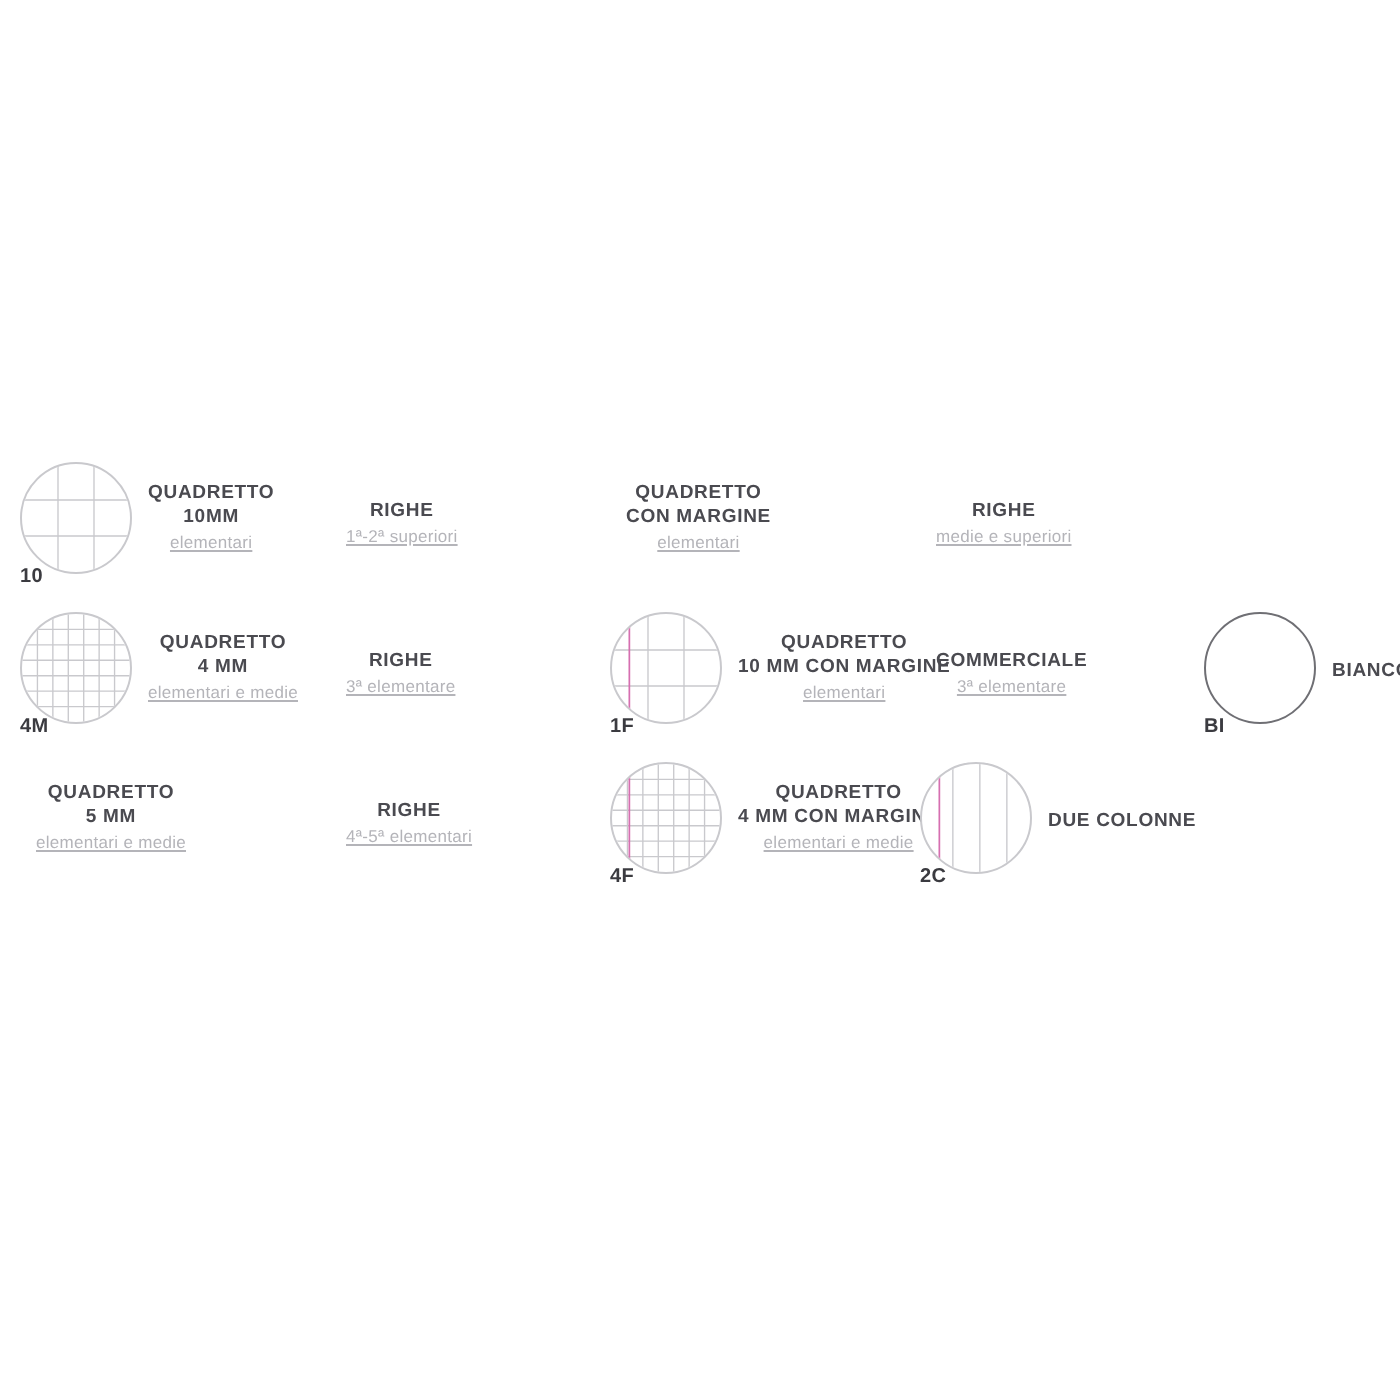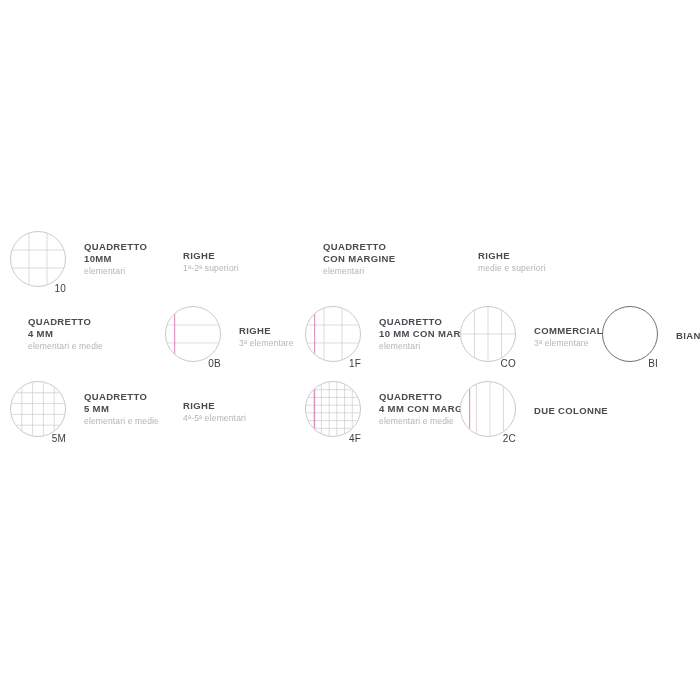--- a/index.html
+++ b/index.html
@@ -64,32 +64,33 @@
     left: 0;
     top: 0;
     width: 100%;
     height: 100%;
   }
   .code {
     position: absolute;
     left: 0;
     bottom: -7px;
     width: 56px;
-    text-align: right;
+    text-align: left;
     font-size: 10px;
-    font-weight: normal;
+    font-weight: bold;
     color: #3b3b40;
     letter-spacing: 0.2px;
     line-height: 11px;
   }
 
   
   .labels {
-    margin-left: 18px;
+    margin-left: 8px;
     padding-top: 13px;
+    text-align: center;
   }
   .labels.centered {
     padding-top: 22px;
   }
   .labels.centered-one {
     padding-top: 27px;
   }
   .title {
     font-size: 9.5px;
     font-weight: bold;
@@ -102,20 +103,21 @@
   .title .t2 {
     display: block;
   }
   .sub {
     font-size: 8.5px;
     color: #b4b4b9;
     letter-spacing: 0.15px;
     line-height: 12px;
     margin-top: 0px;
     white-space: nowrap;
+    text-decoration: underline;
   }
 </style>
 </head>
 <body>
 
 <div id="grid-wrap">
     <div class="row">
       <div class="item" style="left: 10px;">
         <div class="swatch">
           <div class="disc">
@@ -149,38 +151,47 @@
       </div>
       <div class="item" style="left: 460px;">
         <div class="labels centered">
           <div class="title"><span>RIGHE</span></div>
           <div class="sub">medie e superiori</div>
         </div>
       </div>
     </div>
     <div class="row">
       <div class="item" style="left: 10px;">
+        <div class="swatch">
+          <div class="disc">
+            <svg viewBox="0 0 56 56" width="56" height="56" class="pattern">
+              <g>
+                <line x1="8" y1="0" x2="8" y2="56" stroke="#c9c9cd" stroke-width="0.7"></line>
+                <line x1="0" y1="8" x2="56" y2="8" stroke="#c9c9cd" stroke-width="0.7"></line>
+                <line x1="16" y1="0" x2="16" y2="56" stroke="#c9c9cd" stroke-width="0.7"></line>
+                <line x1="0" y1="16" x2="56" y2="16" stroke="#c9c9cd" stroke-width="0.7"></line>
+                <line x1="24" y1="0" x2="24" y2="56" stroke="#c9c9cd" stroke-width="0.7"></line>
+                <line x1="0" y1="24" x2="56" y2="24" stroke="#c9c9cd" stroke-width="0.7"></line>
+                <line x1="32" y1="0" x2="32" y2="56" stroke="#c9c9cd" stroke-width="0.7"></line>
+                <line x1="0" y1="32" x2="56" y2="32" stroke="#c9c9cd" stroke-width="0.7"></line>
+                <line x1="40" y1="0" x2="40" y2="56" stroke="#c9c9cd" stroke-width="0.7"></line>
+                <line x1="0" y1="40" x2="56" y2="40" stroke="#c9c9cd" stroke-width="0.7"></line>
+                <line x1="48" y1="0" x2="48" y2="56" stroke="#c9c9cd" stroke-width="0.7"></line>
+                <line x1="0" y1="48" x2="56" y2="48" stroke="#c9c9cd" stroke-width="0.7"></line>
+              </g>
+            </svg>
+          </div>
+          <div class="code">4M</div>
+        </div>
         <div class="labels">
           <div class="title"><span>QUADRETTO</span><span class="t2">4 mm</span></div>
           <div class="sub">elementari e medie</div>
         </div>
       </div>
       <div class="item" style="left: 165px;">
-        <div class="swatch">
-          <div class="disc">
-            <svg viewBox="0 0 56 56" width="56" height="56" class="pattern">
-              <g>
-                <line x1="0" y1="18.666666666666668" x2="56" y2="18.666666666666668" stroke="#d4d4d8" stroke-width="0.8"></line>
-                <line x1="0" y1="37.333333333333336" x2="56" y2="37.333333333333336" stroke="#d4d4d8" stroke-width="0.8"></line>
-                <line x1="9" y1="0" x2="9" y2="56" stroke="#d66fb0" stroke-width="0.9"></line>
-              </g>
-            </svg>
-          </div>
-          <div class="code">0B</div>
-        </div>
         <div class="labels centered">
           <div class="title"><span>RIGHE</span></div>
           <div class="sub">3ª elementare</div>
         </div>
       </div>
       <div class="item" style="left: 305px;">
         <div class="swatch">
           <div class="disc">
             <svg viewBox="0 0 56 56" width="56" height="56" class="pattern">
               <g>
@@ -193,69 +204,39 @@
             </svg>
           </div>
           <div class="code">1F</div>
         </div>
         <div class="labels">
           <div class="title"><span>QUADRETTO</span><span class="t2">10 mm con margine</span></div>
           <div class="sub">elementari</div>
         </div>
       </div>
       <div class="item" style="left: 460px;">
-        <div class="swatch">
-          <div class="disc">
-            <svg viewBox="0 0 56 56" width="56" height="56" class="pattern">
-              <g>
-                <line x1="14" y1="0" x2="14" y2="56" stroke="#c9c9cd" stroke-width="0.7"></line>
-                <line x1="28" y1="0" x2="28" y2="56" stroke="#c9c9cd" stroke-width="0.7"></line>
-                <line x1="42" y1="0" x2="42" y2="56" stroke="#c9c9cd" stroke-width="0.7"></line>
-                <line x1="0" y1="28" x2="56" y2="28" stroke="#c9c9cd" stroke-width="0.7"></line>
-              </g>
-            </svg>
-          </div>
-          <div class="code">CO</div>
-        </div>
         <div class="labels centered">
           <div class="title"><span>COMMERCIALE</span></div>
           <div class="sub">3ª elementare</div>
         </div>
       </div>
       <div class="item" style="left: 602px;">
         <div class="swatch">
           <div class="disc strong">
             <svg viewBox="0 0 56 56" width="56" height="56" class="pattern"></svg>
           </div>
           <div class="code">BI</div>
         </div>
         <div class="labels centered-one">
           <div class="title"><span>BIANCO</span></div>
         </div>
       </div>
     </div>
     <div class="row">
       <div class="item" style="left: 10px;">
-        <div class="swatch">
-          <div class="disc">
-            <svg viewBox="0 0 56 56" width="56" height="56" class="pattern">
-              <g>
-                <line x1="11.2" y1="0" x2="11.2" y2="56" stroke="#c9c9cd" stroke-width="0.7"></line>
-                <line x1="0" y1="11.2" x2="56" y2="11.2" stroke="#c9c9cd" stroke-width="0.7"></line>
-                <line x1="22.4" y1="0" x2="22.4" y2="56" stroke="#c9c9cd" stroke-width="0.7"></line>
-                <line x1="0" y1="22.4" x2="56" y2="22.4" stroke="#c9c9cd" stroke-width="0.7"></line>
-                <line x1="33.599999999999994" y1="0" x2="33.599999999999994" y2="56" stroke="#c9c9cd" stroke-width="0.7"></line>
-                <line x1="0" y1="33.599999999999994" x2="56" y2="33.599999999999994" stroke="#c9c9cd" stroke-width="0.7"></line>
-                <line x1="44.8" y1="0" x2="44.8" y2="56" stroke="#c9c9cd" stroke-width="0.7"></line>
-                <line x1="0" y1="44.8" x2="56" y2="44.8" stroke="#c9c9cd" stroke-width="0.7"></line>
-              </g>
-            </svg>
-          </div>
-          <div class="code">5M</div>
-        </div>
         <div class="labels">
           <div class="title"><span>QUADRETTO</span><span class="t2">5 mm</span></div>
           <div class="sub">elementari e medie</div>
         </div>
       </div>
       <div class="item" style="left: 165px;">
         <div class="labels centered">
           <div class="title"><span>RIGHE</span></div>
           <div class="sub">4ª-5ª elementari</div>
         </div>

